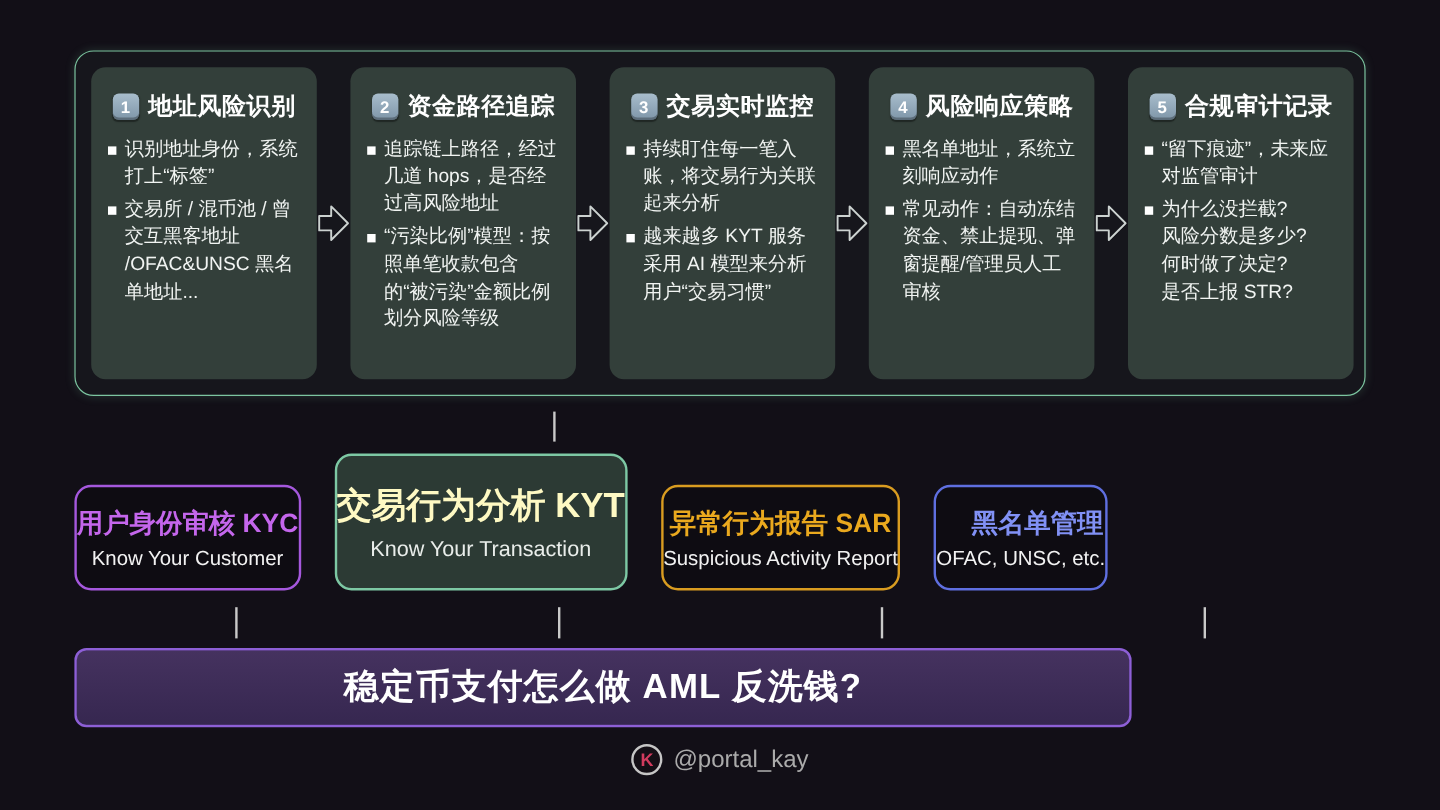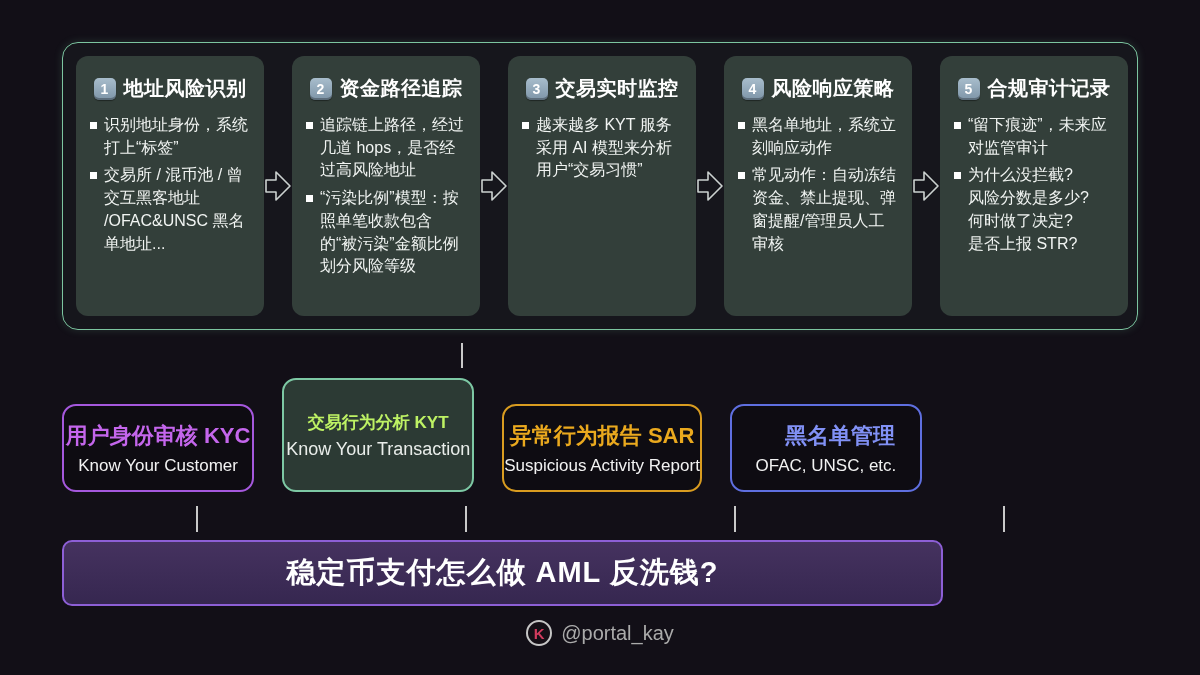--- a/index.html
+++ b/index.html
@@ -47,21 +47,21 @@
   }
   .concept{
     flex:1;height:88px;border-radius:14px;box-sizing:border-box;
     display:flex;flex-direction:column;align-items:center;justify-content:center;gap:5px;
     background:rgba(0,0,0,0.18);
   }
   .concept .t{font-size:22px;font-weight:bold;white-space:nowrap;}
   .concept .s{font-size:17px;color:#f2f2f2;white-space:nowrap;}
   .concept.kyc{border:2px solid #a558dd;} .concept.kyc .t{color:#c466ec;}
   .concept.kyt{height:114px;border:2px solid #7dc8a4;background:#2c3a34;}
-  .concept.kyt .t{color:#bef264;font-size:17px;} .concept.kyt .s{font-size:18px;color:#e9edea;}
+  .concept.kyt .t{color:#fef9c3;font-size:29px;} .concept.kyt .s{font-size:18px;color:#e9edea;}
   .concept.sar{border:2px solid #d99c20;} .concept.sar .t{color:#eaa91e;text-align:right;}
   .concept.bl{border:2px solid #5f6fe0;}  .concept.bl .t{color:#8191f5;margin-left:28px;}
   
   .title-bar{
     position:absolute;left:62px;top:540px;width:881px;height:66px;box-sizing:border-box;
     background:linear-gradient(180deg,#45325f 0%,#362750 100%);
     border:2px solid #8d5fd6;border-radius:10px;
     display:flex;align-items:center;justify-content:center;
   }
   .title-bar .txt{font-size:29px;font-weight:bold;color:#ffffff;letter-spacing:1px;}
@@ -122,20 +122,24 @@
     </svg>
   </div>
 
   <div class="card">
     <div class="card-head">
       <span class="badge">3</span>
       <span class="card-title">交易实时监控</span>
     </div>
     <div class="bullet">
       <span class="sq"></span>
+      <span class="bullet-text">持续盯住每一笔入账，将交易行为关联起来分析</span>
+    </div>
+    <div class="bullet">
+      <span class="sq"></span>
       <span class="bullet-text">越来越多 KYT 服务采用 AI 模型来分析用户“交易习惯”</span>
     </div>
   </div>
 
   <div class="arrow-wrap">
     <svg width="28" height="36" viewBox="0 0 28 36">
       <path d="M2 12 H12 V4 L26 18 L12 32 V24 H2 Z" fill="none" stroke="#ccd2d0" stroke-width="1.6" stroke-linejoin="round"></path>
     </svg>
   </div>
 

